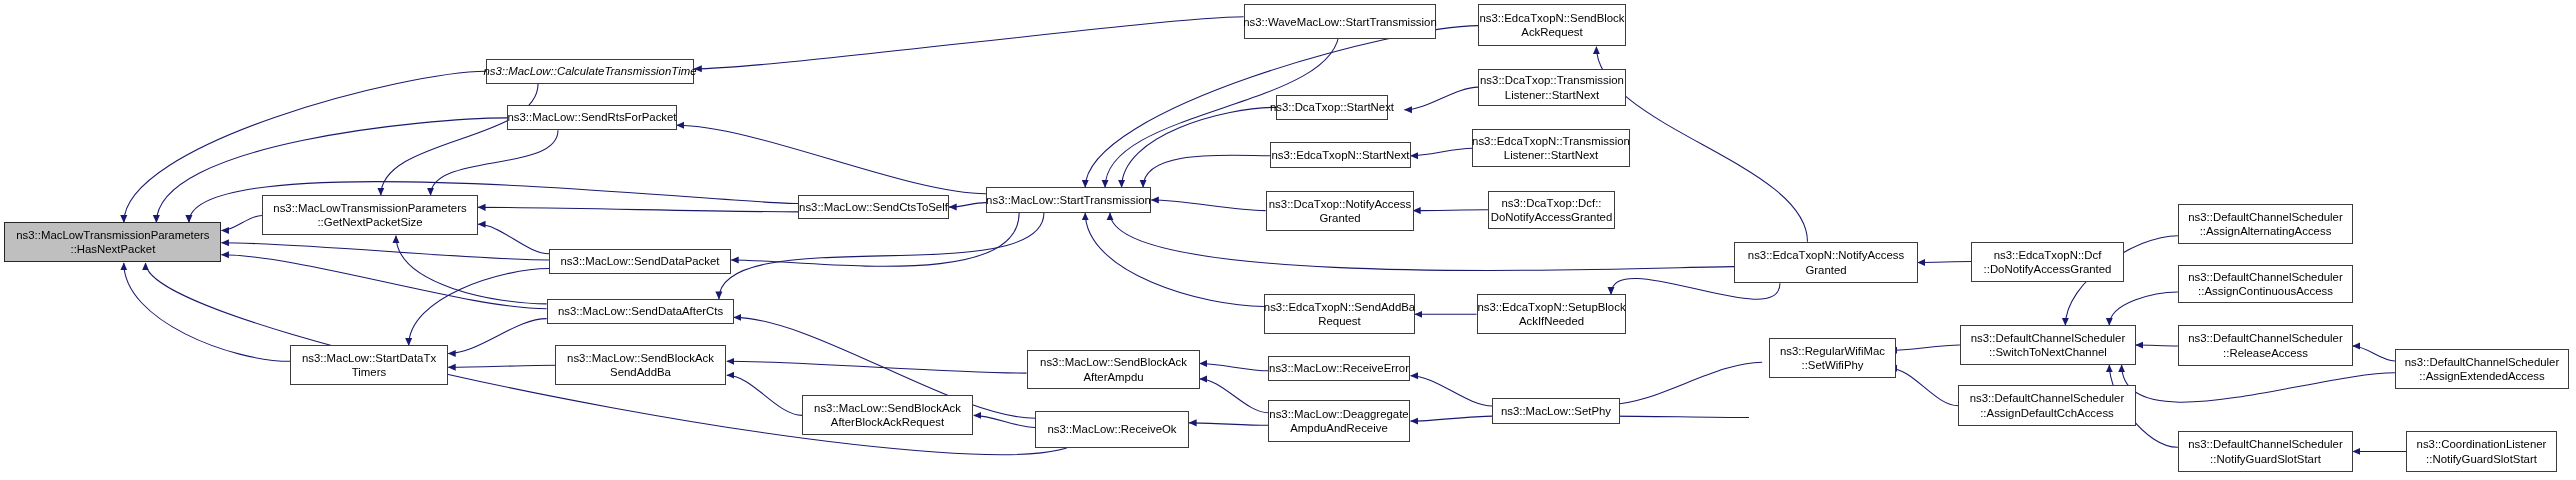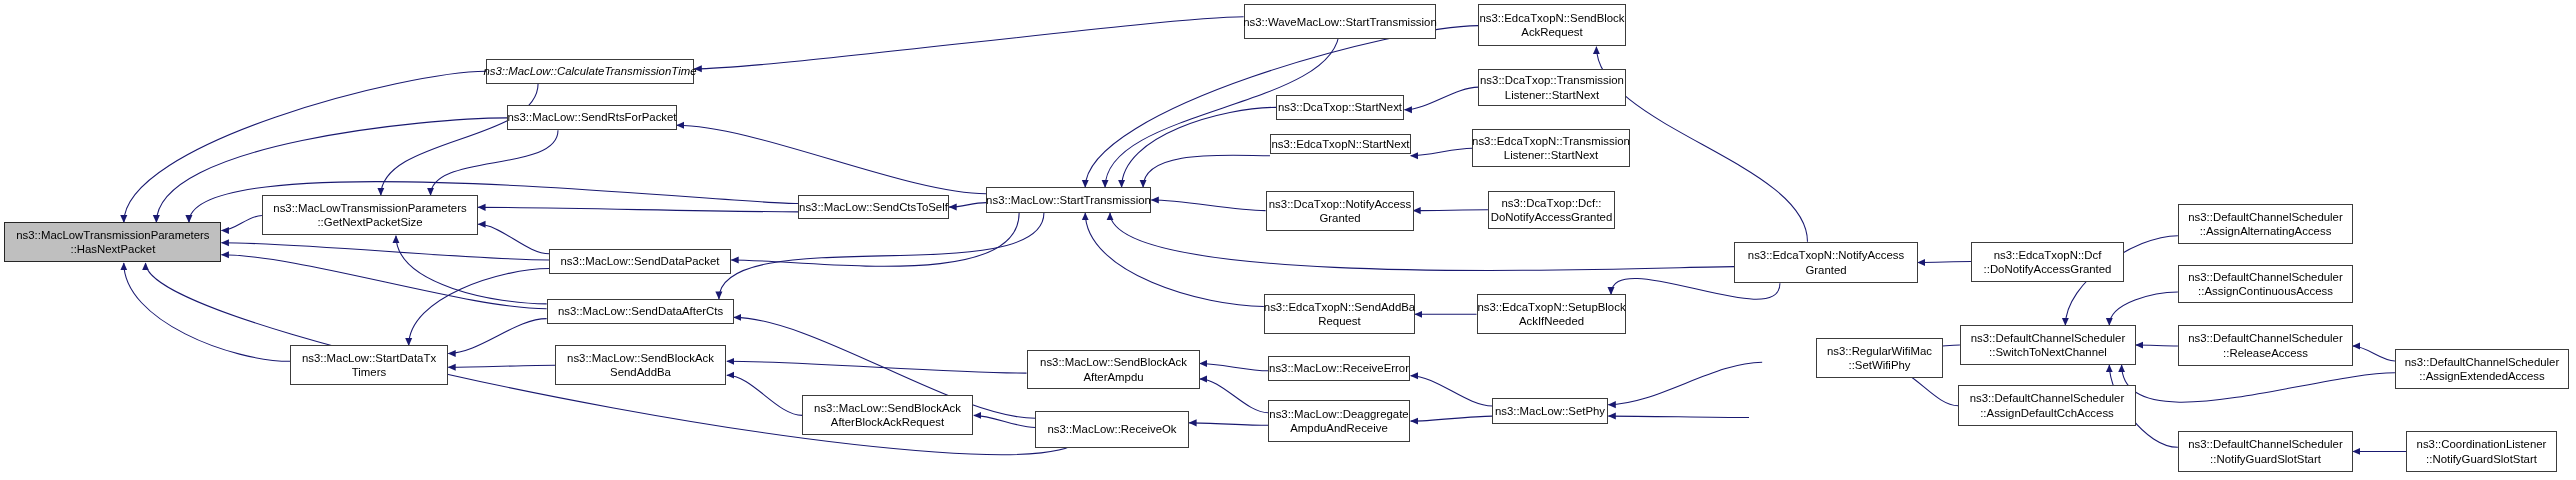--- a/index.html
+++ b/index.html
@@ -119,24 +119,24 @@
     <div class="node" style="left: 1027px; top: 350px; width: 173px; height: 39px;">
       <div class="ln">ns3::MacLow::SendBlockAck</div>
       <div class="ln">AfterAmpdu</div>
     </div>
     <div class="node" style="left: 1035px; top: 411px; width: 154px; height: 37px;">
       <div class="ln">ns3::MacLow::ReceiveOk</div>
     </div>
     <div class="node" style="left: 1244px; top: 4.4px; width: 192px; height: 35px;">
       <div class="ln">ns3::WaveMacLow::StartTransmission</div>
     </div>
-    <div class="node" style="left: 1276px; top: 95px; width: 128px; height: 24.6px;">
+    <div class="node" style="left: 1276px; top: 95px; width: 112px; height: 24.6px;">
       <div class="ln">ns3::DcaTxop::StartNext</div>
     </div>
-    <div class="node" style="left: 1270px; top: 134px; width: 141px; height: 20px;">
+    <div class="node" style="left: 1270px; top: 142px; width: 141px; height: 26px;">
       <div class="ln">ns3::EdcaTxopN::StartNext</div>
     </div>
     <div class="node" style="left: 1266px; top: 191px; width: 148px; height: 40px;">
       <div class="ln">ns3::DcaTxop::NotifyAccess</div>
       <div class="ln">Granted</div>
     </div>
     <div class="node" style="left: 1264px; top: 294px; width: 151px; height: 40px;">
       <div class="ln">ns3::EdcaTxopN::SendAddBa</div>
       <div class="ln">Request</div>
     </div>
@@ -160,28 +160,28 @@
       <div class="ln">Listener::StartNext</div>
     </div>
     <div class="node" style="left: 1488px; top: 191px; width: 127px; height: 38px;">
       <div class="ln">ns3::DcaTxop::Dcf::</div>
       <div class="ln">DoNotifyAccessGranted</div>
     </div>
     <div class="node" style="left: 1477px; top: 294px; width: 149px; height: 40px;">
       <div class="ln">ns3::EdcaTxopN::SetupBlock</div>
       <div class="ln">AckIfNeeded</div>
     </div>
-    <div class="node" style="left: 1492px; top: 398px; width: 116px; height: 25.5px;">
+    <div class="node" style="left: 1492px; top: 398px; width: 128px; height: 25.5px;">
       <div class="ln">ns3::MacLow::SetPhy</div>
     </div>
     <div class="node" style="left: 1734px; top: 242px; width: 184px; height: 41px;">
       <div class="ln">ns3::EdcaTxopN::NotifyAccess</div>
       <div class="ln">Granted</div>
     </div>
-    <div class="node" style="left: 1816px; top: 338px; width: 127px; height: 40px;">
+    <div class="node" style="left: 1769px; top: 338px; width: 127px; height: 40px;">
       <div class="ln">ns3::RegularWifiMac</div>
       <div class="ln">::SetWifiPhy</div>
     </div>
     <div class="node" style="left: 1971px; top: 242px; width: 153px; height: 40px;">
       <div class="ln">ns3::EdcaTxopN::Dcf</div>
       <div class="ln">::DoNotifyAccessGranted</div>
     </div>
     <div class="node" style="left: 1960px; top: 325px; width: 176px; height: 40px;">
       <div class="ln">ns3::DefaultChannelScheduler</div>
       <div class="ln">::SwitchToNextChannel</div>

